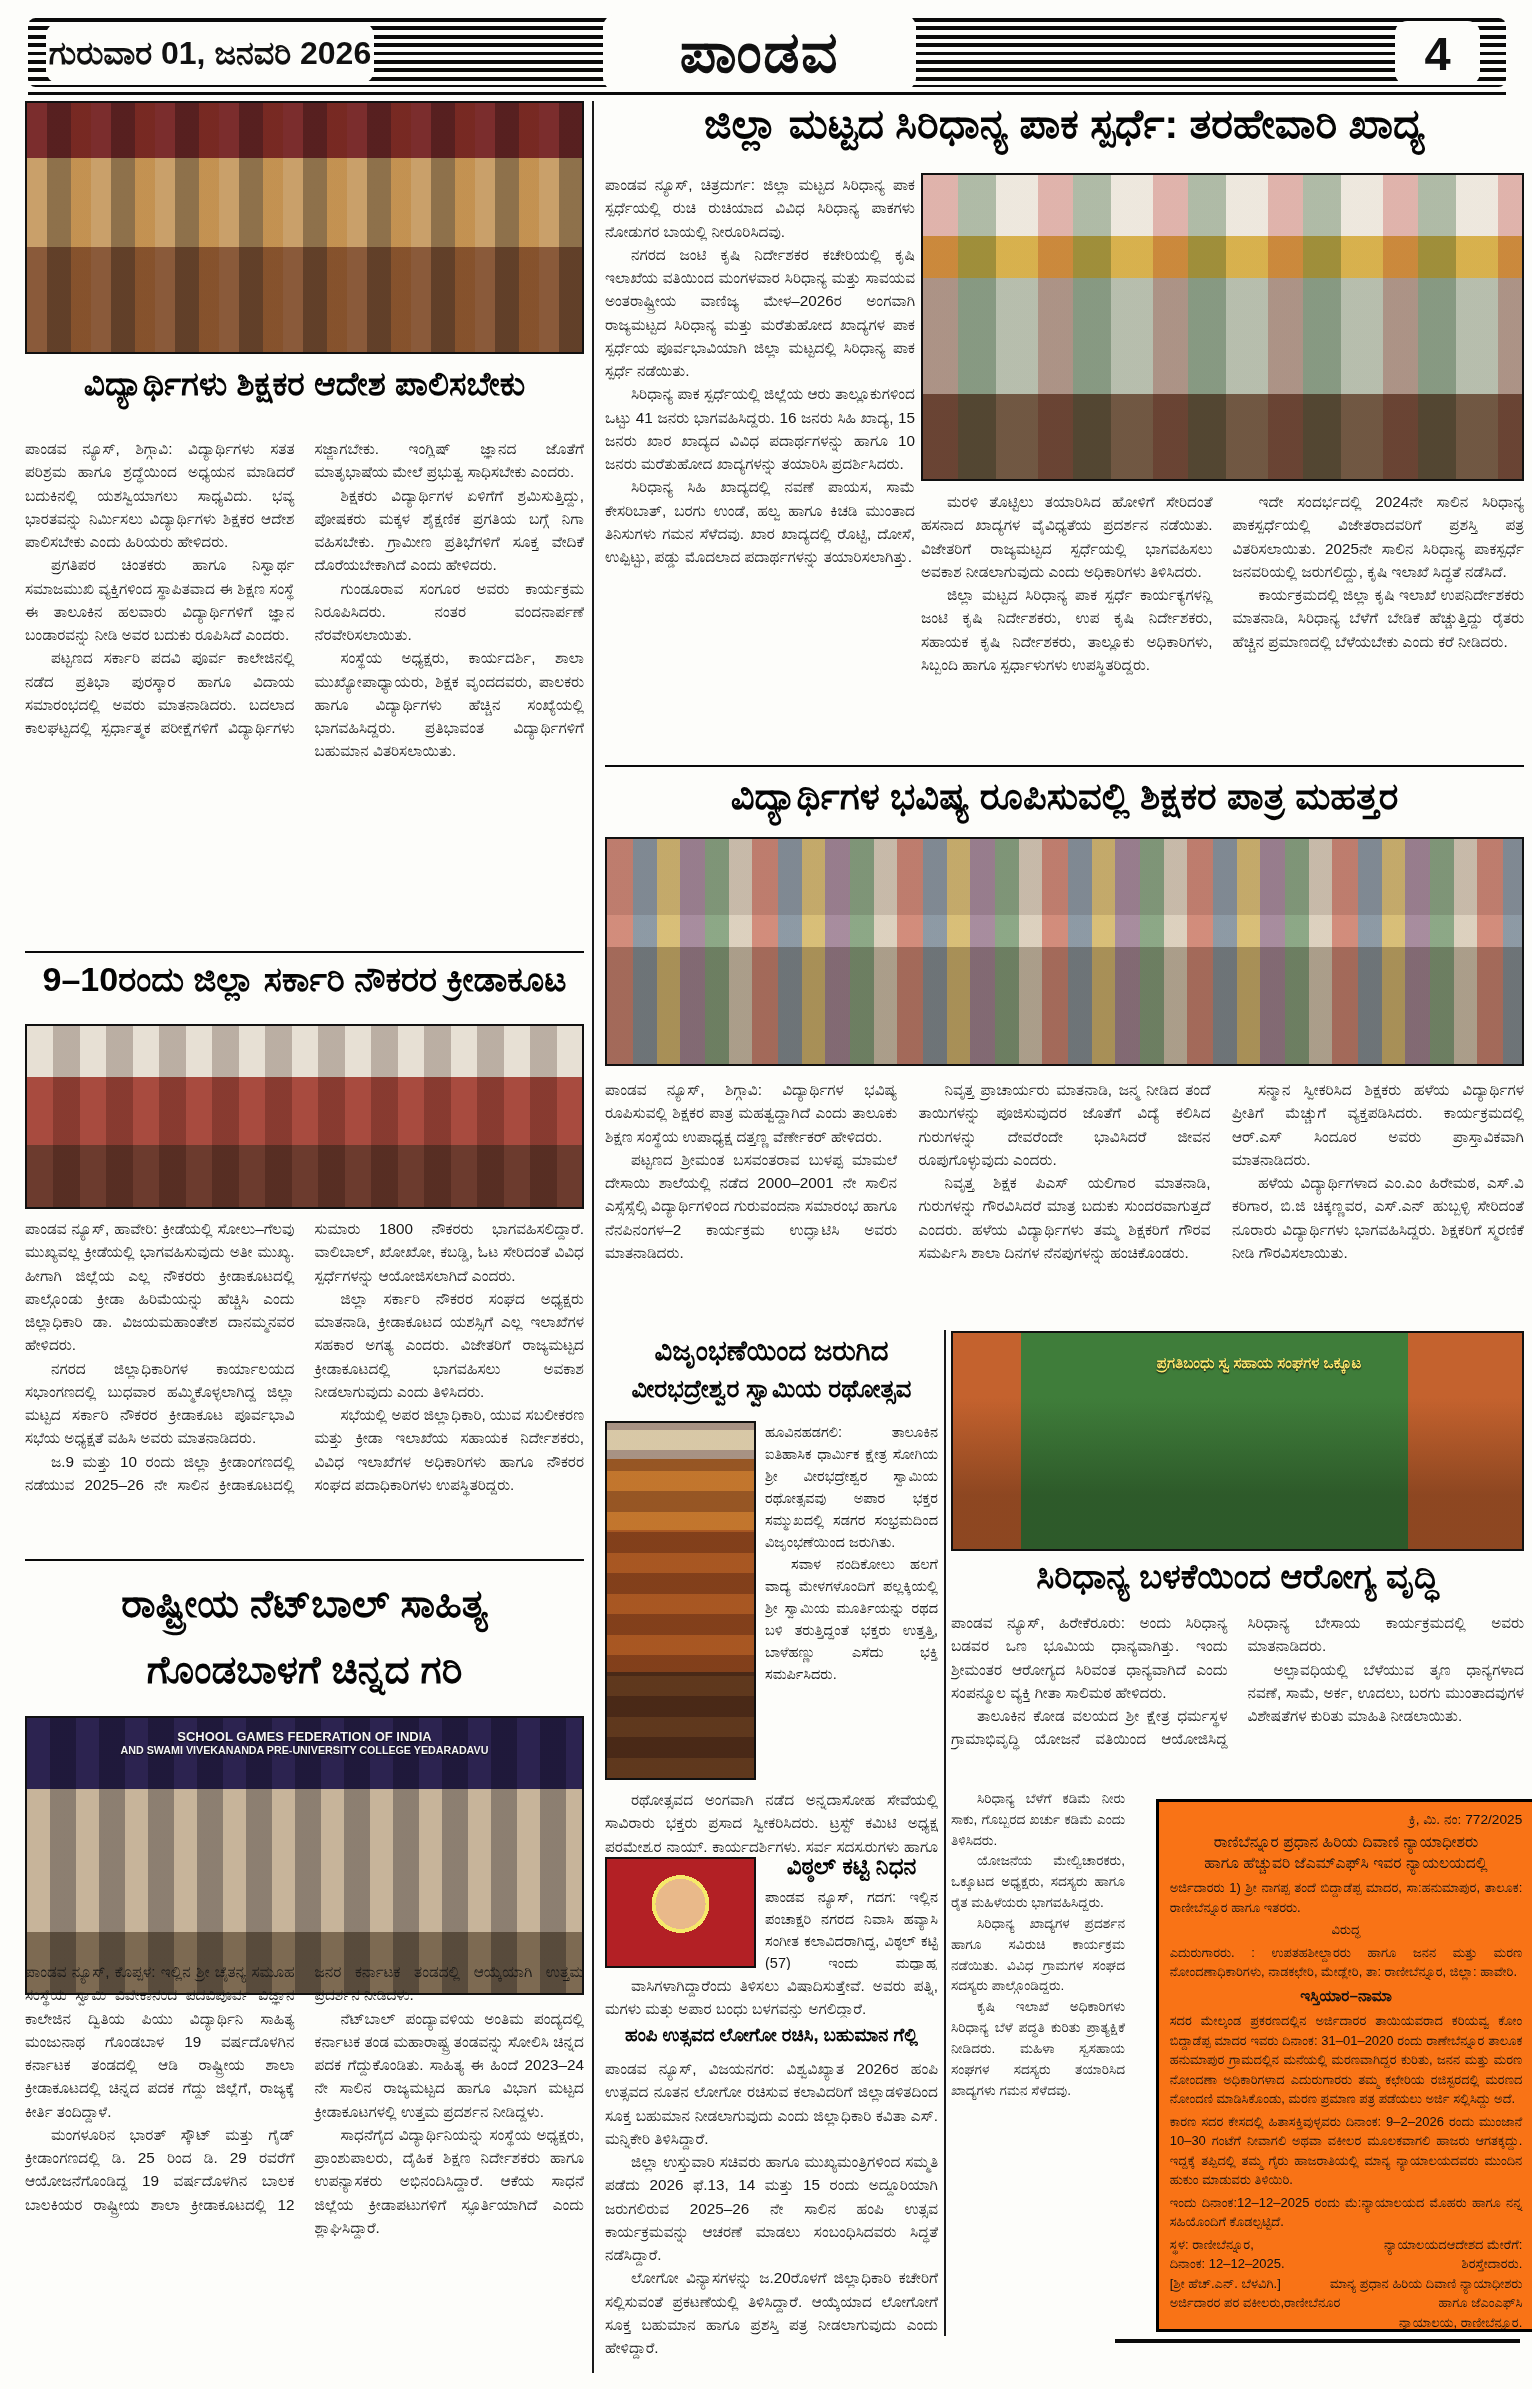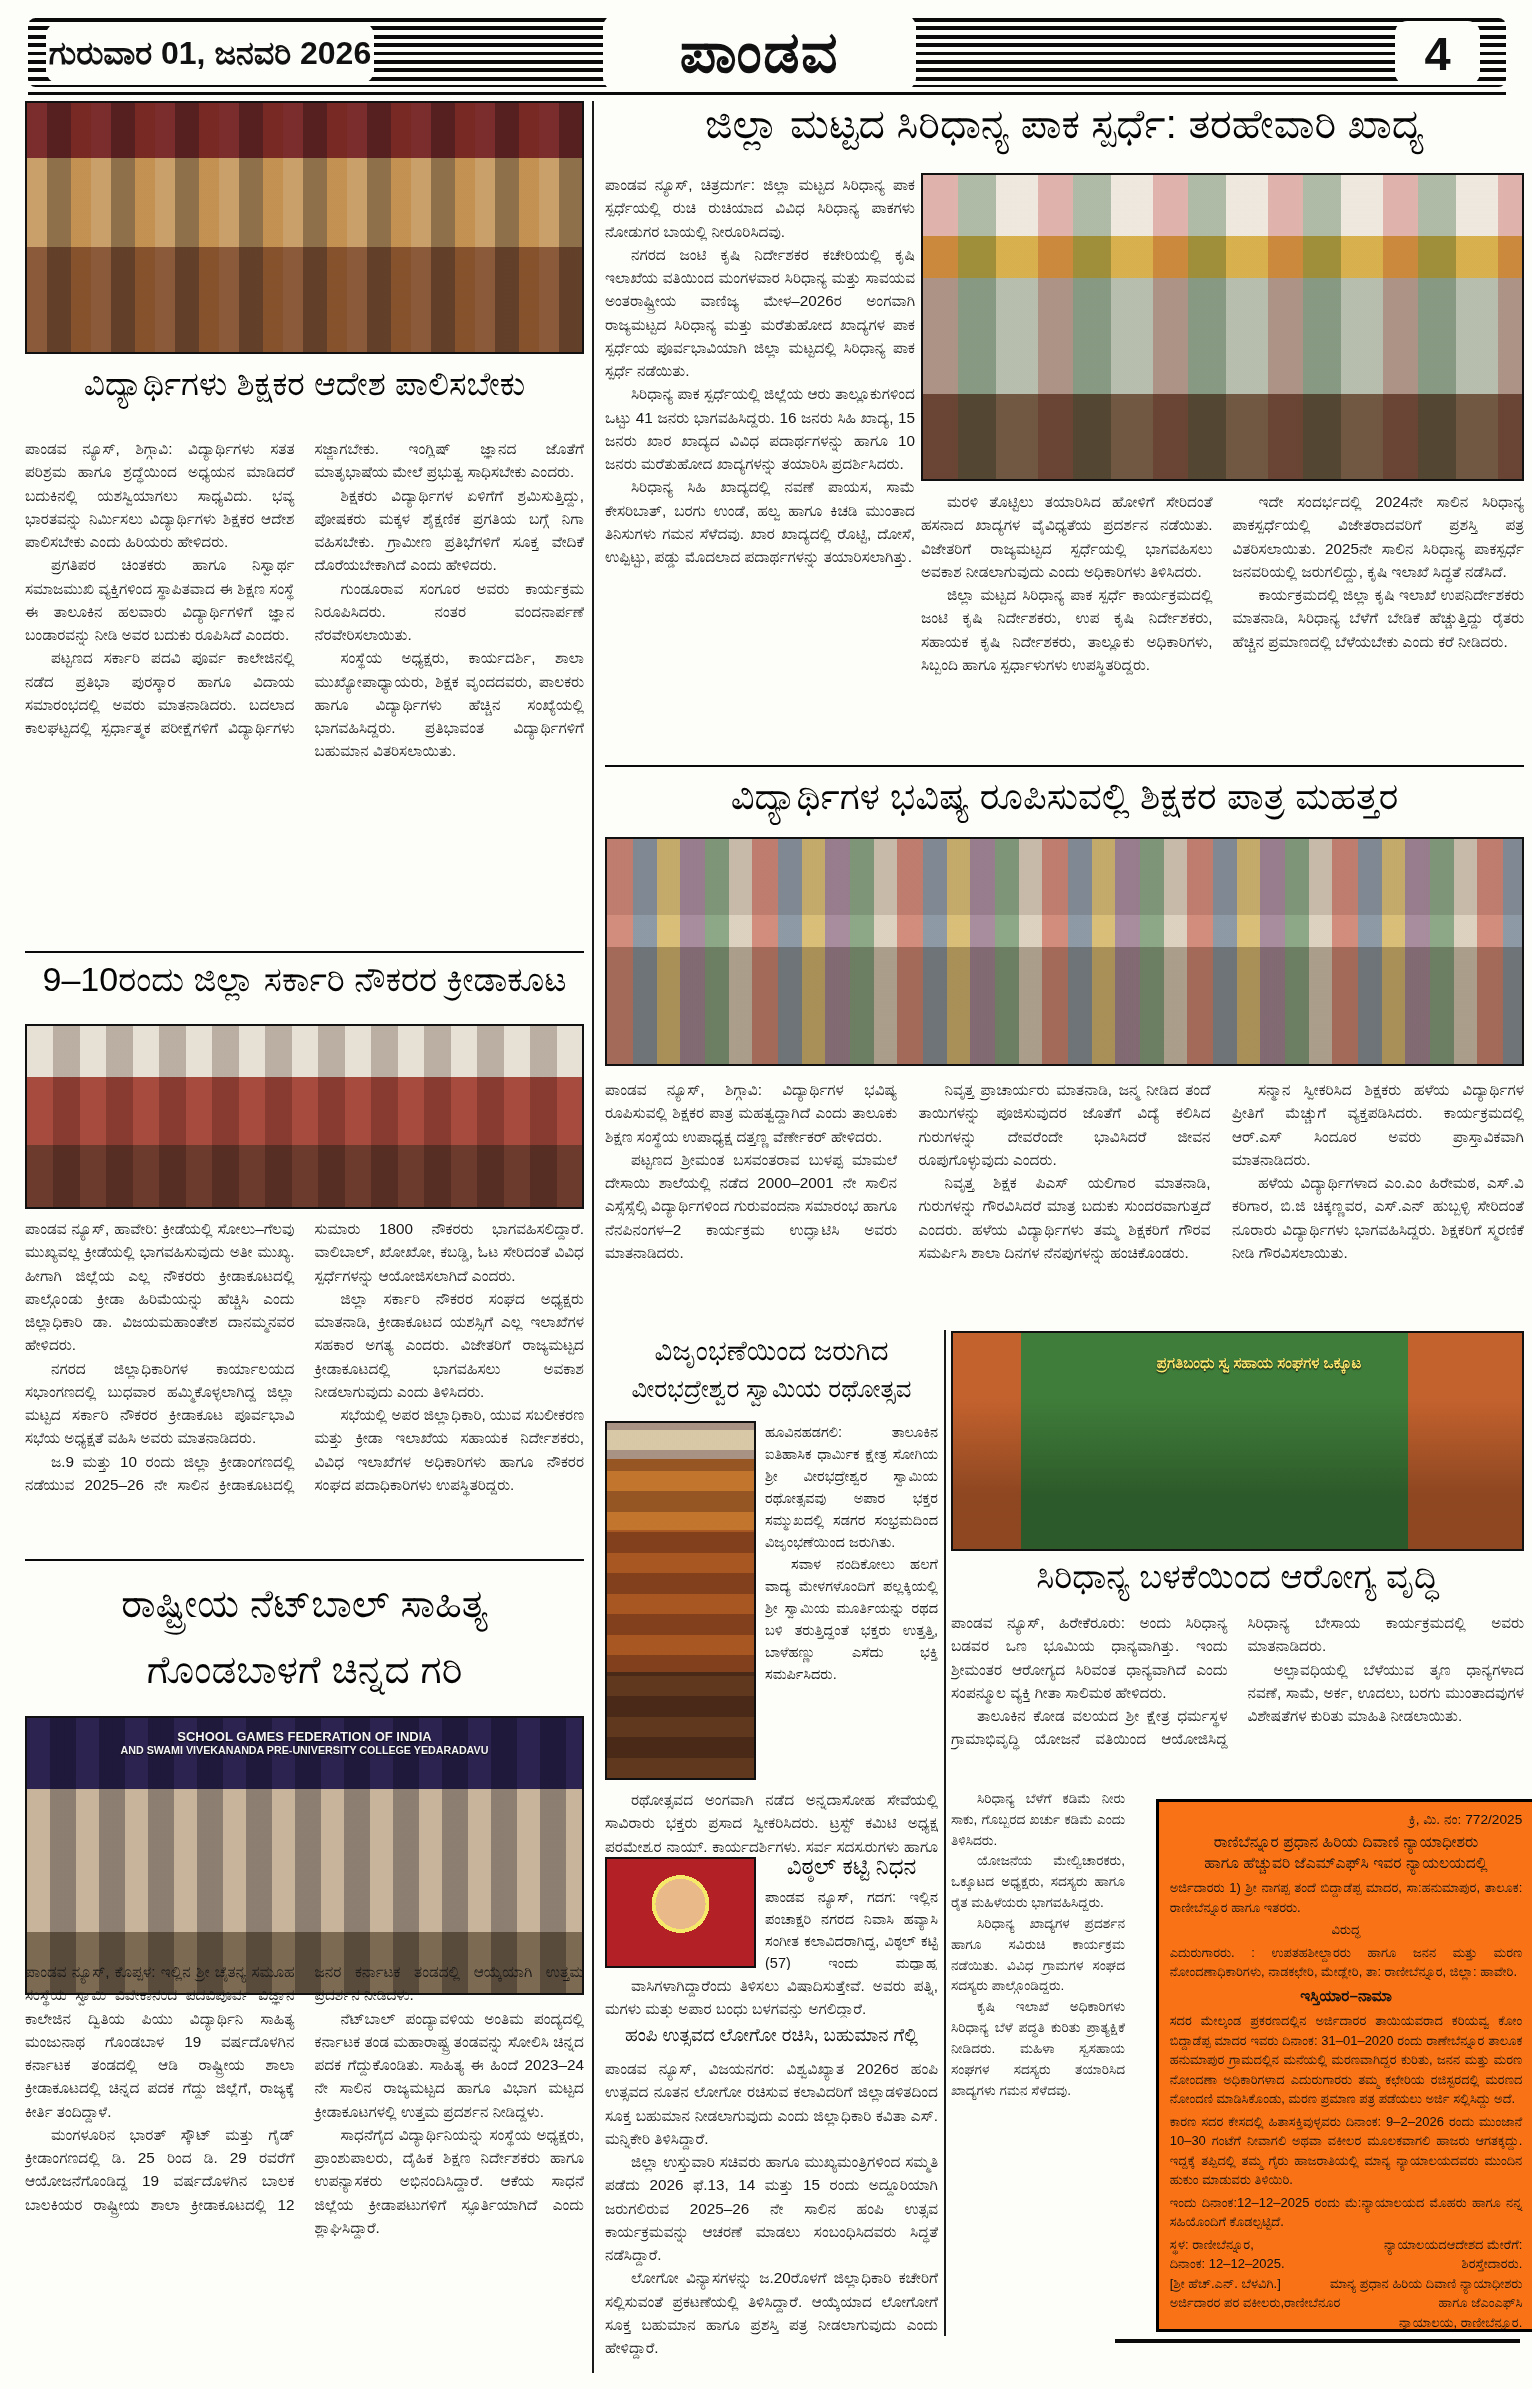--- a/index.html
+++ b/index.html
@@ -6,21 +6,21 @@
   #page{position:relative;width:1533px;height:2389px;background:#fdfdfa;margin:0 auto;
         font-family:"Liberation Sans","DejaVu Sans",sans-serif;color:#111;overflow:hidden;}
   .abs{position:absolute;}
   
   .stripes{background:repeating-linear-gradient(180deg,#0a0a0a 0 3.8px,#fdfdfa 3.8px 8.4px);border-radius:7.6px;}
   .hbox{position:absolute;background:#fdfdfa;border-radius:12.2px;display:flex;align-items:center;justify-content:center;font-weight:bold;}
   .masthead{font-size:57px;font-weight:900;letter-spacing:1.5px;}
   .hrule{background:#0a0a0a;}
   .vrule{background:#1a1a1a;width:1.5px;}
   
-  .hl{font-weight:400;text-align:center;color:#050505;line-height:1.12;letter-spacing:0px;}
+  .hl{font-weight:700;text-align:center;color:#050505;line-height:1.12;letter-spacing:0px;}
   
   .body{font-size:15.3px;line-height:1.52;text-align:justify;overflow:hidden;color:#171717;}
   .body p{margin:0;text-indent:26px;}
   .body p:first-child{text-indent:0;}
   .body.cont p:first-child{text-indent:26px;}
   .cols2{column-count:2;column-gap:20px;}
   .cols3{column-count:3;column-gap:21.4px;}
   
   .photo{border:2.3px solid #111;box-sizing:border-box;overflow:hidden;}
   .banner-text{color:#f5f5f5;font-weight:bold;text-align:center;text-shadow:0 0.8px 1.5px #000;}
@@ -101,21 +101,21 @@
       <p>ನಗರದ ಜಂಟಿ ಕೃಷಿ ನಿರ್ದೇಶಕರ ಕಚೇರಿಯಲ್ಲಿ ಕೃಷಿ ಇಲಾಖೆಯ ವತಿಯಿಂದ ಮಂಗಳವಾರ ಸಿರಿಧಾನ್ಯ ಮತ್ತು ಸಾವಯವ ಅಂತರಾಷ್ಟ್ರೀಯ ವಾಣಿಜ್ಯ ಮೇಳ–2026ರ ಅಂಗವಾಗಿ ರಾಜ್ಯಮಟ್ಟದ ಸಿರಿಧಾನ್ಯ ಮತ್ತು ಮರೆತುಹೋದ ಖಾದ್ಯಗಳ ಪಾಕ ಸ್ಪರ್ಧೆಯ ಪೂರ್ವಭಾವಿಯಾಗಿ ಜಿಲ್ಲಾ ಮಟ್ಟದಲ್ಲಿ ಸಿರಿಧಾನ್ಯ ಪಾಕ ಸ್ಪರ್ಧೆ ನಡೆಯಿತು.</p>
       <p>ಸಿರಿಧಾನ್ಯ ಪಾಕ ಸ್ಪರ್ಧೆಯಲ್ಲಿ ಜಿಲ್ಲೆಯ ಆರು ತಾಲ್ಲೂಕುಗಳಿಂದ ಒಟ್ಟು 41 ಜನರು ಭಾಗವಹಿಸಿದ್ದರು. 16 ಜನರು ಸಿಹಿ ಖಾದ್ಯ, 15 ಜನರು ಖಾರ ಖಾದ್ಯದ ವಿವಿಧ ಪದಾರ್ಥಗಳನ್ನು ಹಾಗೂ 10 ಜನರು ಮರೆತುಹೋದ ಖಾದ್ಯಗಳನ್ನು ತಯಾರಿಸಿ ಪ್ರದರ್ಶಿಸಿದರು.</p>
       <p>ಸಿರಿಧಾನ್ಯ ಸಿಹಿ ಖಾದ್ಯದಲ್ಲಿ ನವಣೆ ಪಾಯಸ, ಸಾಮೆ ಕೇಸರಿಬಾತ್, ಬರಗು ಉಂಡೆ, ಹಲ್ವ ಹಾಗೂ ಕಿಚಡಿ ಮುಂತಾದ ತಿನಿಸುಗಳು ಗಮನ ಸೆಳೆದವು. ಖಾರ ಖಾದ್ಯದಲ್ಲಿ ರೊಟ್ಟಿ, ದೋಸೆ, ಉಪ್ಪಿಟ್ಟು, ಪಡ್ಡು ಮೊದಲಾದ ಪದಾರ್ಥಗಳನ್ನು ತಯಾರಿಸಲಾಗಿತ್ತು.</p>
     </div>
   <div class="abs photo" style="left:921px;top:173px;width:603px;height:308px;background:
       linear-gradient(180deg,#efe9df 0 20%,#d9b24e 20% 34%,#b8bfae 34% 72%,#715843 72% 100%),
       repeating-linear-gradient(90deg,rgba(200,60,60,.3) 0 35px,rgba(60,110,70,.35) 35px 73px,rgba(250,250,250,.3) 73px 115px);
       background-blend-mode:multiply;"></div>
   <div class="abs body cols2 cont" style="left:921px;top:490px;width:603px;height:263px;">
       <p>ಮರಳಿ ತೊಟ್ಟಿಲು ತಯಾರಿಸಿದ ಹೋಳಿಗೆ ಸೇರಿದಂತೆ ಹಸನಾದ ಖಾದ್ಯಗಳ ವೈವಿಧ್ಯತೆಯ ಪ್ರದರ್ಶನ ನಡೆಯಿತು. ವಿಜೇತರಿಗೆ ರಾಜ್ಯಮಟ್ಟದ ಸ್ಪರ್ಧೆಯಲ್ಲಿ ಭಾಗವಹಿಸಲು ಅವಕಾಶ ನೀಡಲಾಗುವುದು ಎಂದು ಅಧಿಕಾರಿಗಳು ತಿಳಿಸಿದರು.</p>
-      <p>ಜಿಲ್ಲಾ ಮಟ್ಟದ ಸಿರಿಧಾನ್ಯ ಪಾಕ ಸ್ಪರ್ಧೆ ಕಾರ್ಯಕ್ರಮದಲ್ಲಿ ಜಂಟಿ ಕೃಷಿ ನಿರ್ದೇಶಕರು, ಉಪ ಕೃಷಿ ನಿರ್ದೇಶಕರು, ಸಹಾಯಕ ಕೃಷಿ ನಿರ್ದೇಶಕರು, ತಾಲ್ಲೂಕು ಅಧಿಕಾರಿಗಳು, ಸಿಬ್ಬಂದಿ ಹಾಗೂ ಸ್ಪರ್ಧಾಳುಗಳು ಉಪಸ್ಥಿತರಿದ್ದರು.</p>
+      <p>ಜಿಲ್ಲಾ ಮಟ್ಟದ ಸಿರಿಧಾನ್ಯ ಪಾಕ ಸ್ಪರ್ಧೆ ಕಾರ್ಯಕ್ಯಗಳನ್ಲಿ ಜಂಟಿ ಕೃಷಿ ನಿರ್ದೇಶಕರು, ಉಪ ಕೃಷಿ ನಿರ್ದೇಶಕರು, ಸಹಾಯಕ ಕೃಷಿ ನಿರ್ದೇಶಕರು, ತಾಲ್ಲೂಕು ಅಧಿಕಾರಿಗಳು, ಸಿಬ್ಬಂದಿ ಹಾಗೂ ಸ್ಪರ್ಧಾಳುಗಳು ಉಪಸ್ಥಿತರಿದ್ದರು.</p>
       <p>ಇದೇ ಸಂದರ್ಭದಲ್ಲಿ 2024ನೇ ಸಾಲಿನ ಸಿರಿಧಾನ್ಯ ಪಾಕಸ್ಪರ್ಧೆಯಲ್ಲಿ ವಿಜೇತರಾದವರಿಗೆ ಪ್ರಶಸ್ತಿ ಪತ್ರ ವಿತರಿಸಲಾಯಿತು. 2025ನೇ ಸಾಲಿನ ಸಿರಿಧಾನ್ಯ ಪಾಕಸ್ಪರ್ಧೆ ಜನವರಿಯಲ್ಲಿ ಜರುಗಲಿದ್ದು, ಕೃಷಿ ಇಲಾಖೆ ಸಿದ್ಧತೆ ನಡೆಸಿದೆ.</p>
       <p>ಕಾರ್ಯಕ್ರಮದಲ್ಲಿ ಜಿಲ್ಲಾ ಕೃಷಿ ಇಲಾಖೆ ಉಪನಿರ್ದೇಶಕರು ಮಾತನಾಡಿ, ಸಿರಿಧಾನ್ಯ ಬೆಳೆಗೆ ಬೇಡಿಕೆ ಹೆಚ್ಚುತ್ತಿದ್ದು ರೈತರು ಹೆಚ್ಚಿನ ಪ್ರಮಾಣದಲ್ಲಿ ಬೆಳೆಯಬೇಕು ಎಂದು ಕರೆ ನೀಡಿದರು.</p>
     </div>
   <div class="abs hrule" style="left:605px;top:765px;width:919px;height:2.3px;"></div>
 
   <div class="abs hl" style="left:605px;top:776px;width:919px;font-size:37px;">ವಿದ್ಯಾರ್ಥಿಗಳ ಭವಿಷ್ಯ ರೂಪಿಸುವಲ್ಲಿ ಶಿಕ್ಷಕರ ಪಾತ್ರ ಮಹತ್ತರ</div>
   <div class="abs photo" style="left:605px;top:837px;width:919px;height:229px;background:
       linear-gradient(180deg,#cdbfae 0 34%,#e3d7c4 34% 48%,#b0a28e 48% 100%),
       repeating-linear-gradient(90deg,rgba(217,79,67,.5) 0 26px,rgba(63,111,174,.5) 26px 50px,rgba(231,197,58,.5) 50px 73px,rgba(122,79,158,.5) 73px 98px,rgba(61,143,95,.5) 98px 122px,rgba(240,240,240,.5) 122px 145px);
       background-blend-mode:multiply;"></div>

